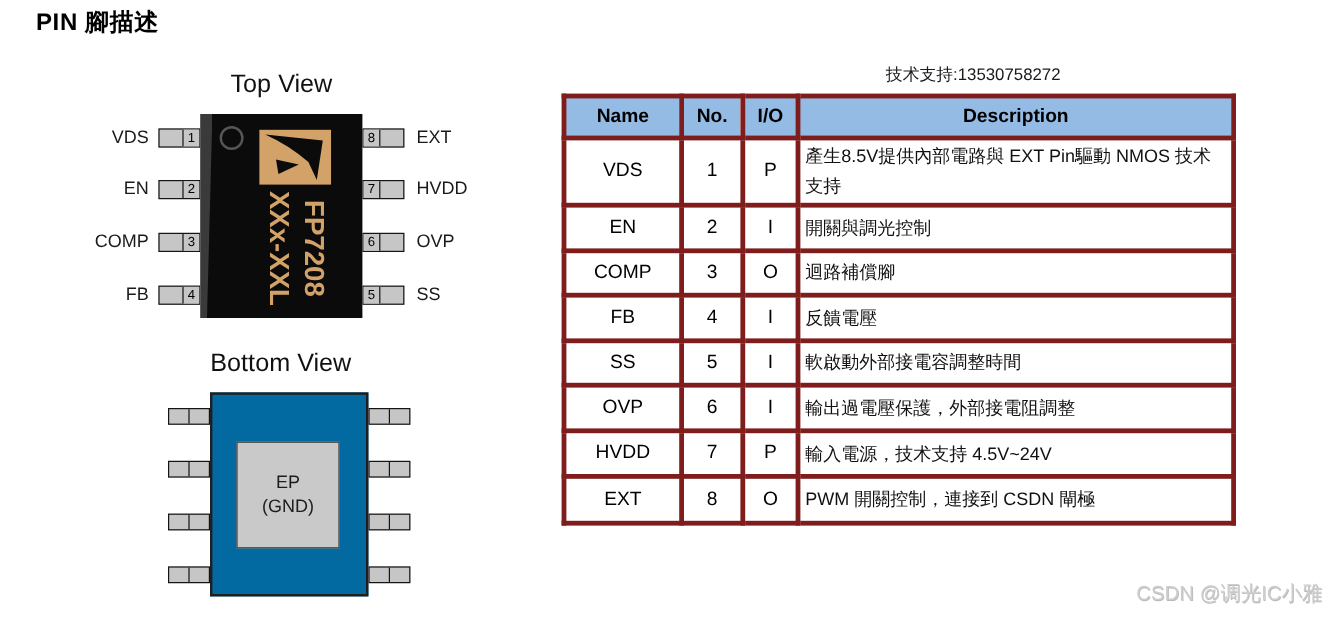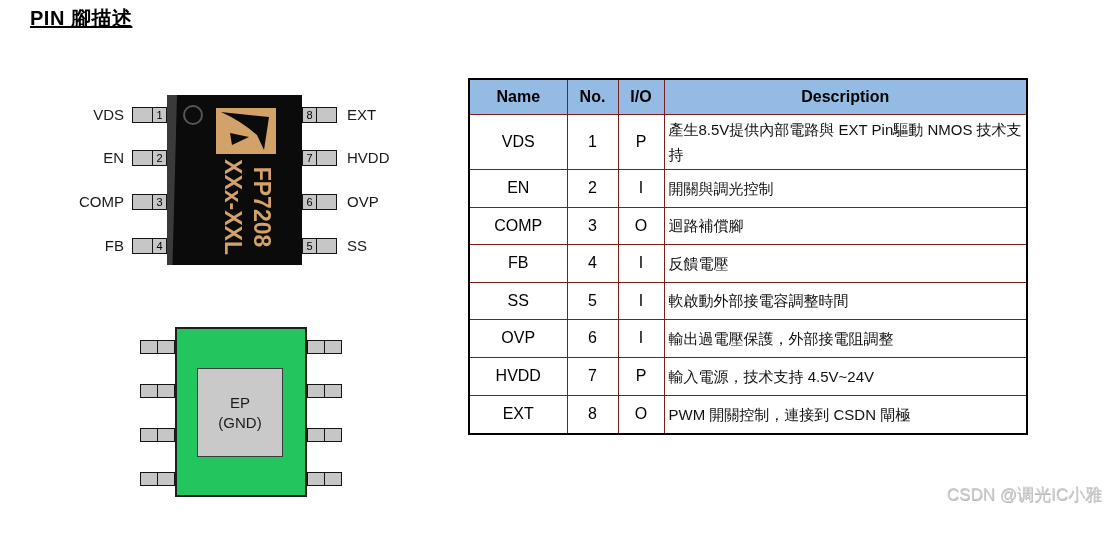--- a/index.html
+++ b/index.html
@@ -3,21 +3,21 @@
 <meta charset="utf-8">
 <style>
   * { margin:0; padding:0; box-sizing:border-box; }
   html,body { background:#ffffff; }
   .canvas {
     position:relative; width:1113px; height:537px; background:#ffffff;
     font-family:"Liberation Sans", sans-serif; color:#000; overflow:hidden;
   }
   .abs { position:absolute; }
 
-  .page-title { left:30px; top:5px; font-size:20px; font-weight:bold; letter-spacing:0.5px;text-decoration:underline; }
+  .page-title { left:30px; top:5px; font-size:20px; font-weight:bold; letter-spacing:0.5px; }
 
   .view-title { font-size:21px; color:#111; text-align:center; }
   .tv-title { left:157px; top:59px; width:155px; }
   .bv-title { left:150px; top:291px; width:168px; }
 
   
   .chip-top { left:167px; top:95px; width:135px; height:170px; background:#0b0b0b; }
   .chip-top .bevel { position:absolute; left:0; top:0; width:10px; height:100%;
     background:#3a3a3a; clip-path:polygon(0 0,100% 0,55% 100%,0 100%); }
   .pin1-dot { position:absolute; left:16px; top:10px; width:20px; height:20px;
@@ -32,52 +32,53 @@
   .pin .lead { flex:1; }
   .pin .numbox { width:14px; font-size:11px; line-height:14px; text-align:center;
     color:#000; background:#c6c6c6; }
   .pin.left .numbox { border-left:1px solid #141414; }
   .pin.right .numbox { border-right:1px solid #141414; }
   .pin-label { height:16px; line-height:16px; font-size:15px; color:#1a1a1a; }
   .pin-label.l { width:94px; text-align:right; }
   .pin-label.r { width:95px; text-align:left; }
 
   
-  .chip-bottom { left:175px; top:327px; width:132px; height:170px; background:#22c55e;
+  .chip-bottom { left:175px; top:327px; width:132px; height:170px; background:#0369a1;
     border:2px solid #1f1f1f; }
   .ep-pad { position:absolute; left:20px; top:39px; width:86px; height:89px;
     background:#c9c9c9; border:1px solid #3c3c3c; display:flex; flex-direction:column;
     align-items:center; justify-content:center; font-size:15px; color:#1c1c1c; line-height:20px; }
   .lead2 { height:14px; width:35px; display:flex; border:1px solid #141414; background:#c6c6c6; }
   .lead2 span { flex:1; }
   .lead2 span:first-child { border-right:1px solid #141414; }
 
   
   .pin-table-wrap { left:468px; top:78px; }
   table.pin-table { border-collapse:collapse; table-layout:fixed; width:558px;
     border:2px solid #000; }
-  .pin-table th, .pin-table td { border:1px solid #7f1d1d; overflow:hidden; }
+  .pin-table th, .pin-table td { border:4px solid #7f1d1d; overflow:hidden; }
   .pin-table th { background:#93BBE3; font-size:16px; font-weight:bold; height:35px;
     text-align:center; }
   .pin-table td { font-size:16px; text-align:center; vertical-align:middle; }
   .pin-table td.desc { font-size:15px; text-align:left; padding:1px 3px 1px 4px;
     line-height:25px; color:#111; }
   .col-name { width:98px; } .col-no { width:51px; } .col-io { width:46px; } .col-desc { width:363px; }
 
   .tech-support { left:666px; top:54px; width:290px; text-align:center; font-size:14px; color:#1a1a1a; }
   .watermark { right:11px; top:483px; font-size:17px; color:#cdcdcd;
     text-shadow:0.5px 0.5px 0 #b9b9b9; }
 </style>
 </head>
 <body>
 
 <div class="canvas">
 
   <div class="abs page-title">PIN 腳描述</div>
 
+  <div class="abs view-title tv-title">Top View</div>
 
   <div class="abs chip-top">
     <div class="bevel"></div>
     <div class="pin1-dot"></div>
     <svg class="chip-logo" viewBox="0 0 60 46" xmlns="http://www.w3.org/2000/svg">
       <rect x="0" y="0" width="60" height="46" fill="#D2A269"></rect>
       <path d="M5,4 L53,9 L48,42 L41,27 Q25,13 5,4 Z" fill="#0b0b0b"></path>
       <path d="M14,25 L33,29 L16,37 Z" fill="#0b0b0b"></path>
     </svg>
     <div class="chip-marking">
@@ -123,20 +124,21 @@
   <div class="abs pin right" style="left:302px;top:238px;">
       <span class="numbox">5</span>
       <span class="lead"></span>
     </div>
 
   <div class="abs pin-label r" style="left:347px;top:107px;">EXT</div>
   <div class="abs pin-label r" style="left:347px;top:150px;">HVDD</div>
   <div class="abs pin-label r" style="left:347px;top:194px;">OVP</div>
   <div class="abs pin-label r" style="left:347px;top:238px;">SS</div>
 
+  <div class="abs view-title bv-title">Bottom View</div>
 
   <div class="abs chip-bottom">
     <div class="ep-pad">
       <div>EP</div>
       <div>(GND)</div>
     </div>
   </div>
 
   <div class="abs lead2" style="left:140px;top:340px;">
       <span></span>
@@ -165,20 +167,21 @@
     </div>
   <div class="abs lead2" style="left:307px;top:428px;">
       <span></span>
       <span></span>
     </div>
   <div class="abs lead2" style="left:307px;top:472px;">
       <span></span>
       <span></span>
     </div>
 
+  <div class="abs tech-support">技术支持:13530758272</div>
 
   <div class="abs pin-table-wrap">
     <table class="pin-table">
       <colgroup>
           <col class="col-name">
           <col class="col-no">
           <col class="col-io">
           <col class="col-desc">
         </colgroup>
       <thead>

